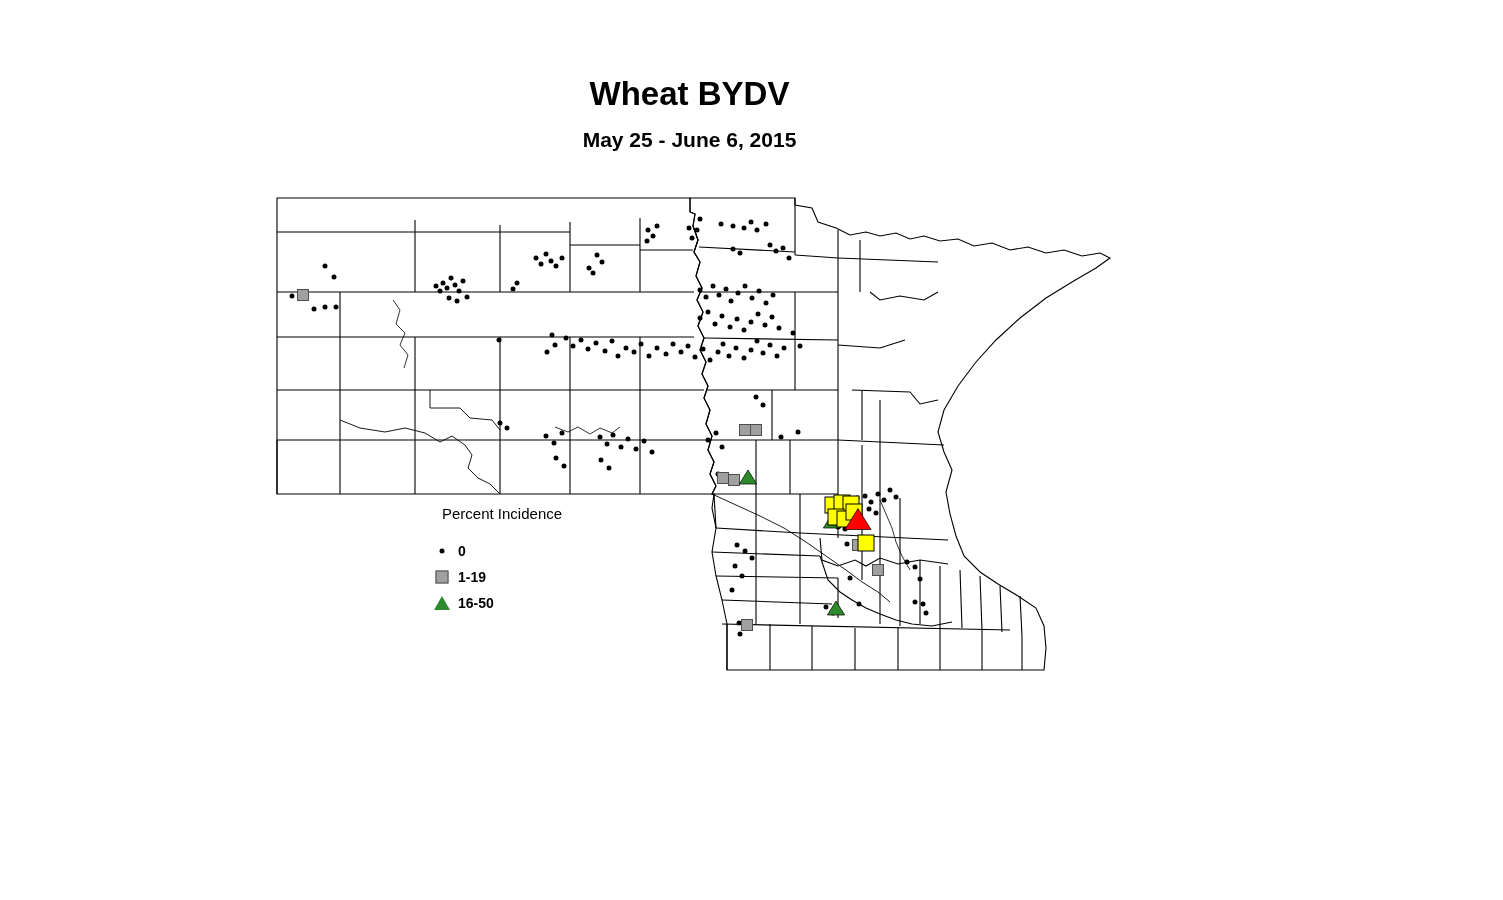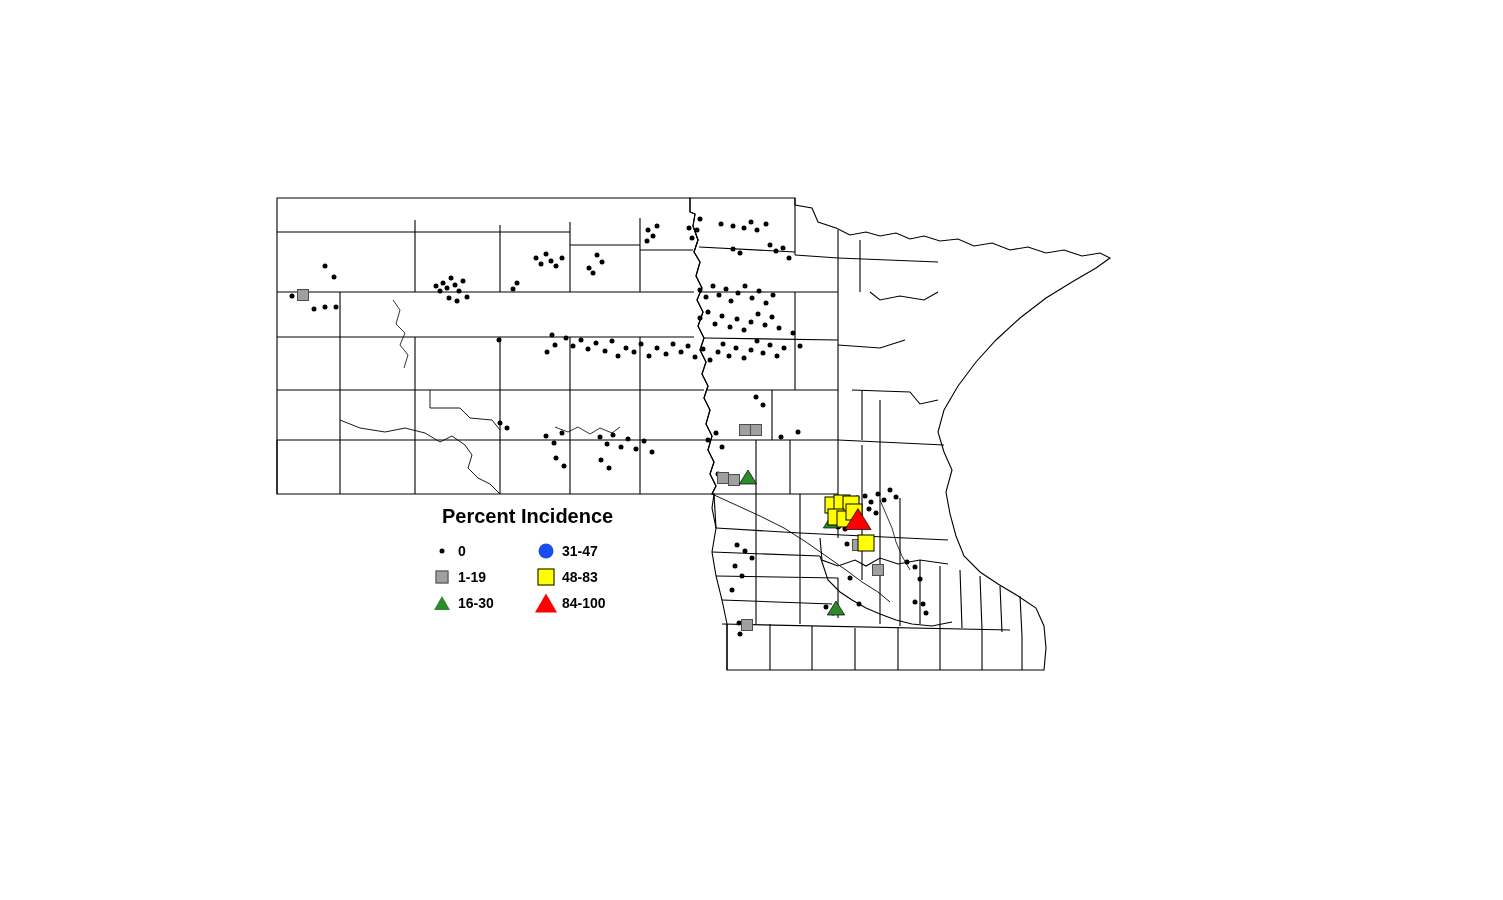--- a/index.html
+++ b/index.html
@@ -63,22 +63,22 @@
     position: absolute;
     left: 428px;
     top: 505px;
     width: 220px;
     height: 110px;
   }
   #legend-title {
     position: absolute;
     left: 14px;
     top: 0px;
-    font-size: 20px;
-    font-weight: bold;
+    font-size: 15px;
+    font-weight: normal;
     white-space: nowrap;
   }
   .legend-col {
     position: absolute;
     top: 33px;
   }
   .legend-col.left { left: 0px; }
   .legend-col.right { left: 104px; }
   .legend-row {
     position: relative;
@@ -141,20 +141,24 @@
     border-left: 11px solid transparent;
     border-right: 11px solid transparent;
     border-bottom: 19px solid #ff0000;
   }
 </style>
 </head>
 <body>
 
 <div id="page">
 
+  <div id="title-block">
+    <span id="map-title">Wheat BYDV</span>
+    <span id="map-subtitle">May 25 - June 6, 2015</span>
+  </div>
 
   <div id="map-area">
     <svg id="map-svg" width="1503" height="900" viewBox="0 0 1503 900">
 
       <g fill="none" stroke="#000000" stroke-width="1.1">
 
         <path d="M277,198 L690,198 L690,212 L695,214 L693,226 L698,240 L694,252 L700,262
                  L696,276 L702,288 L697,300 L703,312 L698,326 L704,338 L700,350
                  L706,362 L702,374 L708,386 L704,398 L710,410 L706,424 L712,436
                  L708,450 L714,462 L710,474 L716,486 L712,494
@@ -505,39 +509,19 @@
       <div class="legend-row">
         <span class="legend-swatch">
           <span class="sym sym-square-gray"></span>
         </span>
         <span class="legend-label">1-19</span>
       </div>
       <div class="legend-row">
         <span class="legend-swatch">
           <span class="sym sym-tri-green"></span>
         </span>
-        <span class="legend-label">16-30</span>
+        <span class="legend-label">16-50</span>
       </div>
     </div>
 
-    <div class="legend-col right">
-      <div class="legend-row">
-        <span class="legend-swatch">
-          <span class="sym sym-circle-blue"></span>
-        </span>
-        <span class="legend-label">31-47</span>
-      </div>
-      <div class="legend-row">
-        <span class="legend-swatch">
-          <span class="sym sym-square-yellow"></span>
-        </span>
-        <span class="legend-label">48-83</span>
-      </div>
-      <div class="legend-row">
-        <span class="legend-swatch">
-          <span class="sym sym-tri-red"></span>
-        </span>
-        <span class="legend-label">84-100</span>
-      </div>
-    </div>
   </div>
 
 </div>
 
 </body></html>

